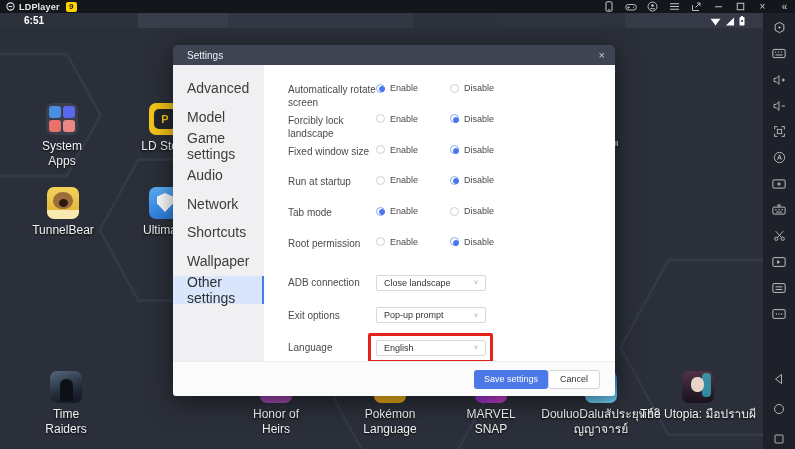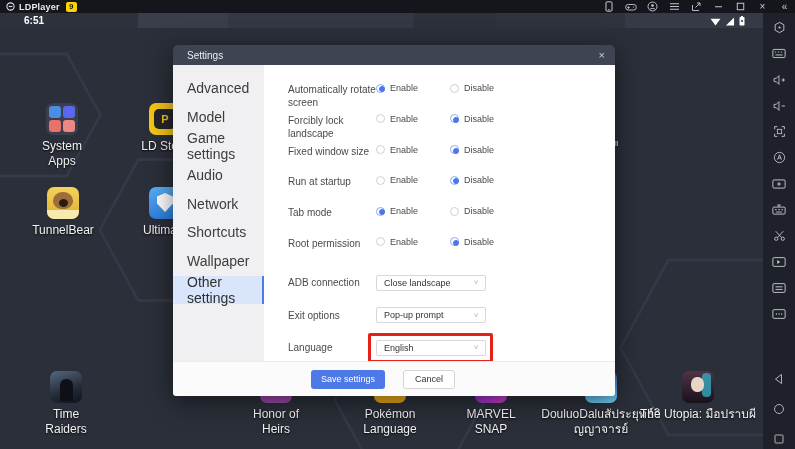--- a/index.html
+++ b/index.html
@@ -83,21 +83,21 @@
   .radio.on::after{content:""; position:absolute; left:1.5px; top:1.5px; width:4px; height:4px; border:1px solid #4a77ee; background:#4a77ee; border-radius:50%;}
   .opt span{font-size:9px; color:#4a4a4a;}
   .ddrow{display:flex; height:32.3px; align-items:center;}
   .ddbox{width:110px; height:16px; border:1px solid #d8d8d8; border-radius:2px; background:#fff; display:flex; align-items:center; padding:0 6px 0 7px; position:relative;}
   .ddbox .val{font-size:9px; color:#333;}
   .ddbox .chev{margin-left:auto; font-size:8px; color:#b8bcc4; transform:scaleY(.8);}
   .ddwrap{position:relative;}
   .redbox{position:absolute; left:-8px; top:-7px; width:125px; height:30px; border:3px solid #e3231a; border-radius:2px; display:none; pointer-events:none;}
   .ddwrap.hl .redbox{display:block;}
   .dlg-foot{height:35px; background:#fbfbfc; border-top:1px solid #ececec; border-radius:0 0 3px 3px;
-    display:flex; align-items:center; justify-content:center; gap:18px; padding-right:22px;}
+    display:flex; align-items:center; justify-content:flex-end; gap:0; padding-right:15px;}
   .btn-save{background:#4c78e8; color:#fff; font-size:9px; border:none; border-radius:3px; padding:4.5px 10px; font-family:inherit; cursor:default;}
   .btn-cancel{background:#fff; color:#333; font-size:9px; border:1px solid #d5d5d5; border-radius:3px; padding:3.5px 11px; font-family:inherit; cursor:default;}
 </style>
 </head>
 <body>
 
 <div class="stage">
 
   <div class="hex" style="left:-45px; top:50px; width:150px; height:130px;">
       <div></div>

